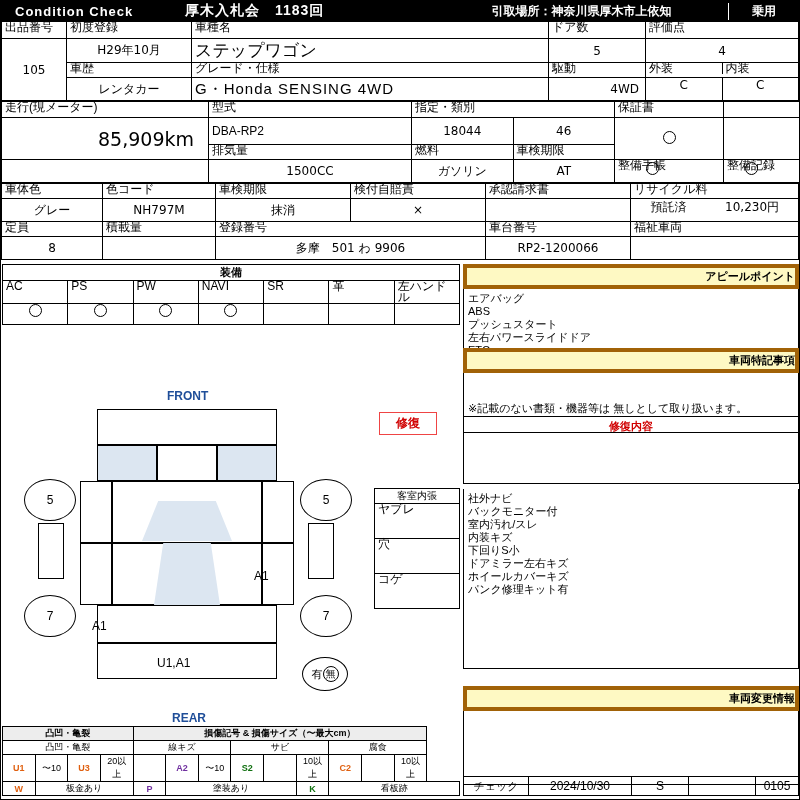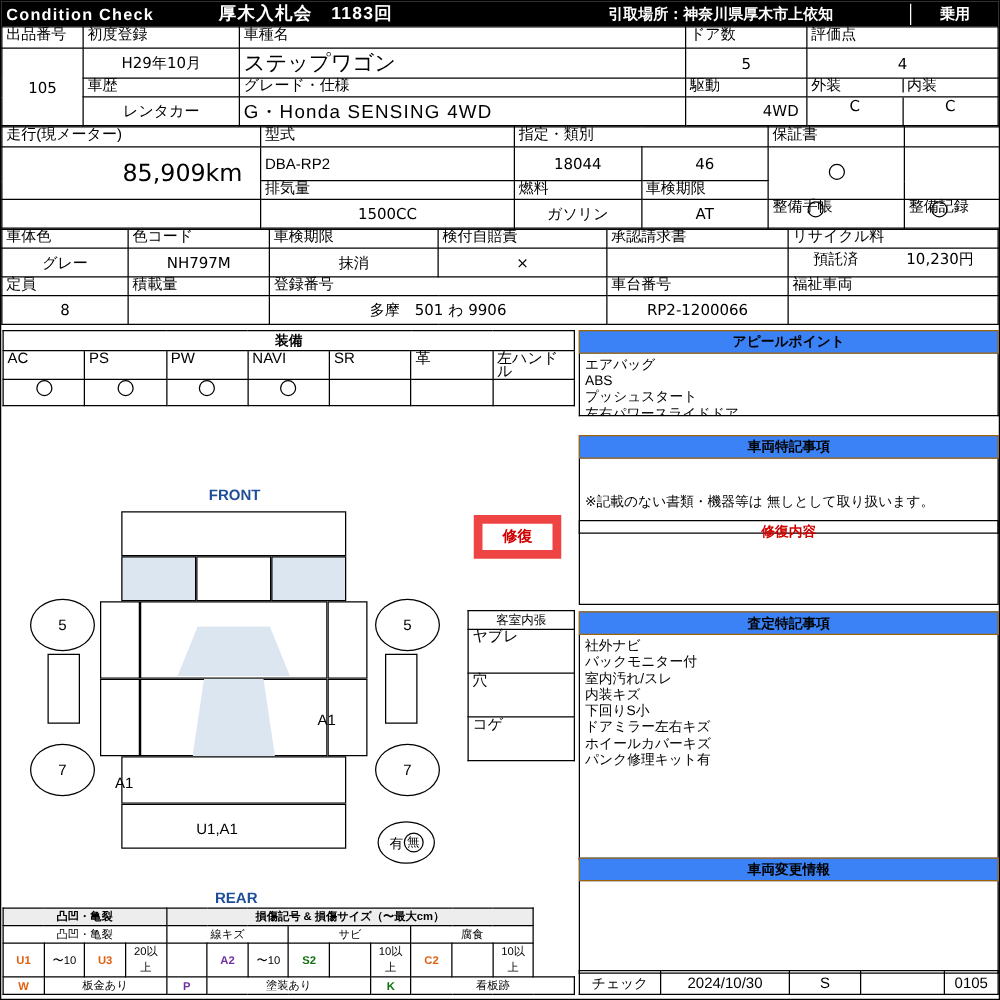--- a/index.html
+++ b/index.html
@@ -1,32 +1,32 @@
 <!DOCTYPE html>
 <html><head>
 <meta charset="utf-8">
 <style>
   html,body{margin:0;padding:0;}
   body{width:800px;height:800px;background:#fff;font-family:"Liberation Sans","DejaVu Sans",sans-serif;color:#000;}
   #sheet{position:relative;width:800px;height:800px;box-sizing:border-box;border:1px solid #000;}
   .bar{display:flex;align-items:center;height:20px;background:#000;color:#fff;font-weight:bold;font-size:13px;}
-  .bar .cc{padding-left:4px;letter-spacing:1px;width:170px;}
+  .bar .cc{padding-left:14px;letter-spacing:1px;width:170px;}
   .bar .mid{flex:0 0 250px;font-size:14px;letter-spacing:1px;}
   .bar .place{flex:1;font-size:12px;text-align:center;}
   .bar .norin{width:70px;text-align:center;border-left:1px solid #fff;font-size:12px;}
   table{border-collapse:collapse;}
   .g td,.g th{border:1px solid #000;font-size:12px;padding:0 3px;vertical-align:top;}
   .lbl{font-size:9px;color:#000;line-height:11px;}
   .val{font-size:14px;text-align:center;font-family:"DejaVu Sans",sans-serif;}
   .valL{font-size:14px;padding-left:6px;}
   .big{font-size:17px;}
   .center{text-align:center;}
   .circle{display:inline-block;width:11px;height:11px;border:1px solid #000;border-radius:50%;}
   .xmark{font-size:13px;}
-  .boxtitle{background:#3b82f6;border:1px solid #a16207;text-align:center;font-size:11px;font-weight:bold;padding:1px 0;}
+  .boxtitle{background:#fef9c3;border:4px solid #a16207;text-align:right;font-size:11px;font-weight:bold;padding:1px 0;}
   .boxbody{border:1px solid #000;border-top:none;font-size:11px;line-height:13px;padding:3px 4px;box-sizing:border-box;overflow:hidden;}
   .red{color:#d00000;}
   .blue{color:#1f4e99;}
   .diagram{position:relative;}
   .ell{position:absolute;border:1px solid #000;border-radius:50%;display:flex;align-items:center;justify-content:center;font-size:12px;background:#fff;}
   .panel{position:absolute;border:1px solid #000;box-sizing:border-box;}
   .fill{background:#dce6f1;}
   .plain{background:#fff;}
   .tbl-bottom td{border:1px solid #000;font-size:9px;padding:0 2px;text-align:center;}
   .orange{color:#e06010;font-weight:bold;}
@@ -196,21 +196,21 @@
         <td class="center"></td>
         <td class="center"></td>
         <td class="center"></td>
       </tr>
     </tbody>
       </table>
   </div>
 
   <div style="position:absolute;left:462px;top:263px;width:336px;">
     <div class="boxtitle">アピールポイント</div>
-    <div class="boxbody" style="height:50px;">
+    <div class="boxbody" style="height:84px;">
       <div>エアバッグ</div>
       <div>ABS</div>
       <div>プッシュスタート</div>
       <div>左右パワースライドドア</div>
       <div>ETC</div>
     </div>
   </div>
 
   <div style="position:absolute;left:462px;top:347px;width:336px;">
     <div class="boxtitle">車両特記事項</div>
@@ -220,21 +220,20 @@
     </div>
   </div>
 
   <div style="position:absolute;left:462px;top:415px;width:336px;">
     <div class="boxbody red center" style="border-top:1px solid #000;height:68px;font-weight:bold;">
       <div>修復内容</div>
     </div>
   </div>
 
   <div style="position:absolute;left:462px;top:488px;width:336px;">
-    <div class="boxtitle">査定特記事項</div>
     <div class="boxbody" style="height:180px;">
       <div>社外ナビ</div>
       <div>バックモニター付</div>
       <div>室内汚れ/スレ</div>
       <div>内装キズ</div>
       <div>下回りS小</div>
       <div>ドアミラー左右キズ</div>
       <div>ホイールカバーキズ</div>
       <div>パンク修理キット有</div>
     </div>
@@ -287,21 +286,21 @@
     <div style="position:absolute;left:90px;top:298px;font-size:12px;">A1</div>
     <div style="position:absolute;left:252px;top:248px;font-size:12px;">A1</div>
     <div style="position:absolute;left:155px;top:335px;font-size:12px;">U1,A1</div>
 
     <div class="ell" style="left:300px;top:336px;width:44px;height:32px;font-size:11px;">
       <span>有</span>
         <span style="border:1px solid #000;border-radius:50%;padding:0 2px;font-size:10px;">無</span>
     </div>
   </div>
 
-  <div style="position:absolute;left:378px;top:411px;width:56px;border:7px solid #ef4444;text-align:center;font-size:12px;font-weight:bold;padding:2px 0;" class="red">修復</div>
+  <div style="position:absolute;left:378px;top:411px;width:56px;border:1px solid #ef4444;text-align:center;font-size:12px;font-weight:bold;padding:2px 0;" class="red">修復</div>
 
   <div style="position:absolute;left:373px;top:487px;width:86px;">
     <table class="g" style="width:86px;table-layout:fixed;">
       <tbody>
           <tr>
             <td class="center" style="font-size:10px;height:14px;">客室内張</td>
           </tr>
       <tr>
             <td class="lbl" style="height:34px;">ヤブレ</td>
           </tr>

